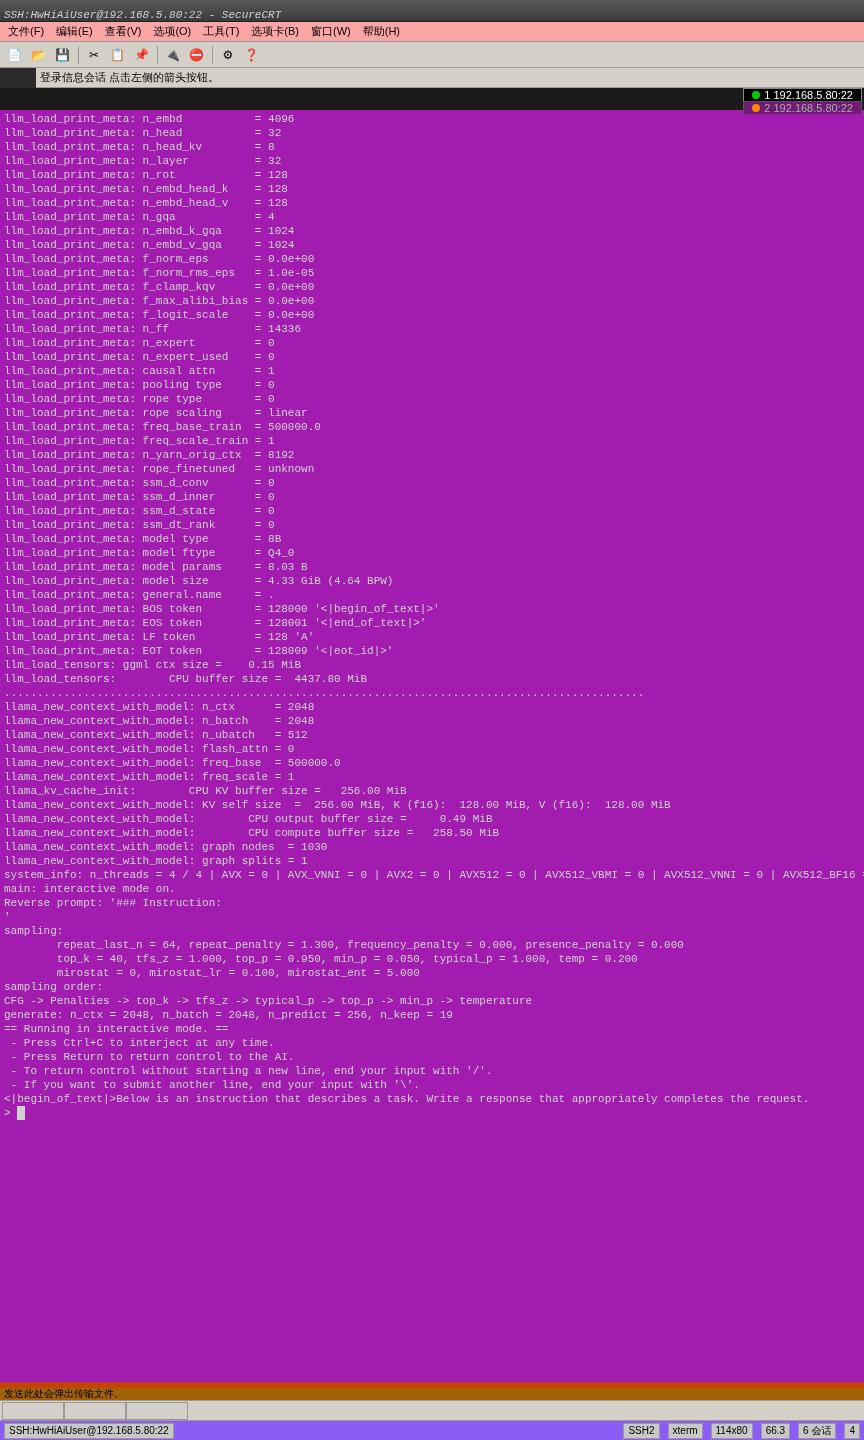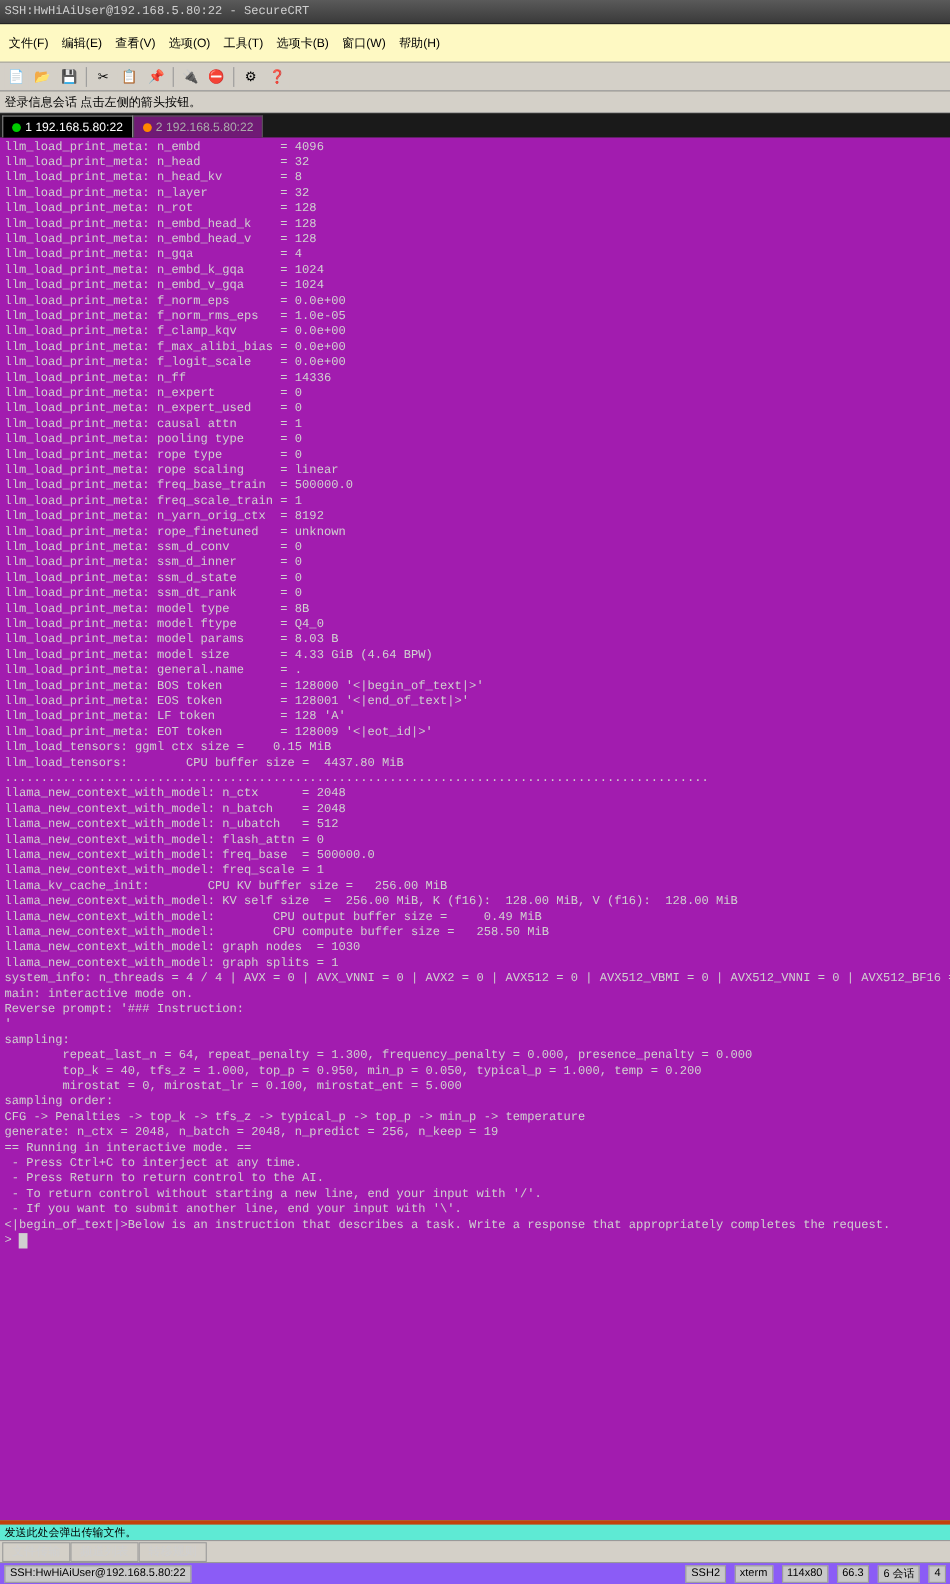--- a/index.html
+++ b/index.html
@@ -11,29 +11,30 @@
       font-size: 11px;
       color: #d0d0d0;
       overflow: hidden;
     }
 
     
     #titlebar {
       background: linear-gradient(to bottom, #5a5a5a, #3a3a3a);
       height: 22px;
       display: flex;
-      align-items: center;
+      align-items: flex-end;
       padding: 0 4px;
       border-bottom: 1px solid #222;
+      font-style: italic;
     }
 
     
     #menubar {
-      background: #fef9c3;
-      height: 35px;
+      background: #fca5a5;
+      height: 20px;
       display: flex;
       align-items: center;
       padding: 0 2px;
       border-bottom: 1px solid #999;
     }
     .menu-item {
       font-family: sans-serif;
       font-size: 11px;
       color: #000;
       padding: 0 6px;
@@ -75,29 +76,31 @@
     #addressbar {
       background: #d4d0c8;
       height: 20px;
       display: flex;
       align-items: center;
       padding: 0 4px;
       border-bottom: 1px solid #999;
       font-family: sans-serif;
       font-size: 11px;
       color: #000;
+      margin-left: 36px;
     }
 
     
     #tabbar {
       background: #1a1a1a;
       height: 22px;
       display: flex;
       align-items: flex-end;
       padding: 0 2px;
+      flex-direction: column;
     }
     .tab {
       height: 20px;
       padding: 0 8px;
       display: flex;
       align-items: center;
       font-family: sans-serif;
       font-size: 11px;
       cursor: pointer;
       gap: 4px;
@@ -179,26 +182,26 @@
       height: 18px;
       display: flex;
       align-items: center;
       border: 1px solid #999;
       background: #d4d0c8;
       cursor: pointer;
     }
 
     
     #filetransfer {
-      background: #5eead4;
+      background: #a16207;
       height: 18px;
       display: flex;
       align-items: center;
       padding: 0 4px;
-      border-top: 4px solid #c2410c;
+      border-top: 6px solid #c2410c;
       position: absolute;
       bottom: 40px;
       width: 100%;
       font-family: sans-serif;
       font-size: 10px;
       color: #000;
     }
 
     .terminal-line { display: block; }
     .cursor {

